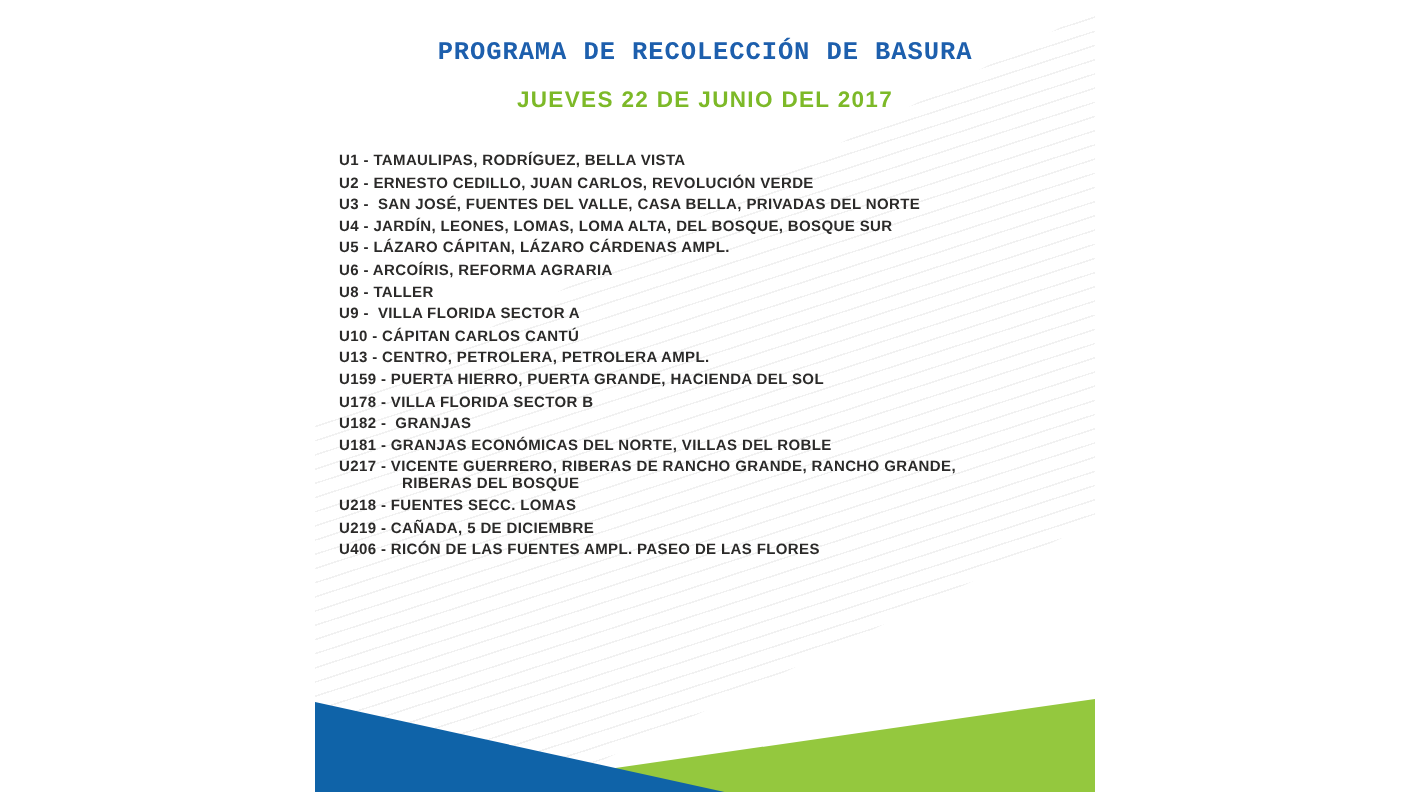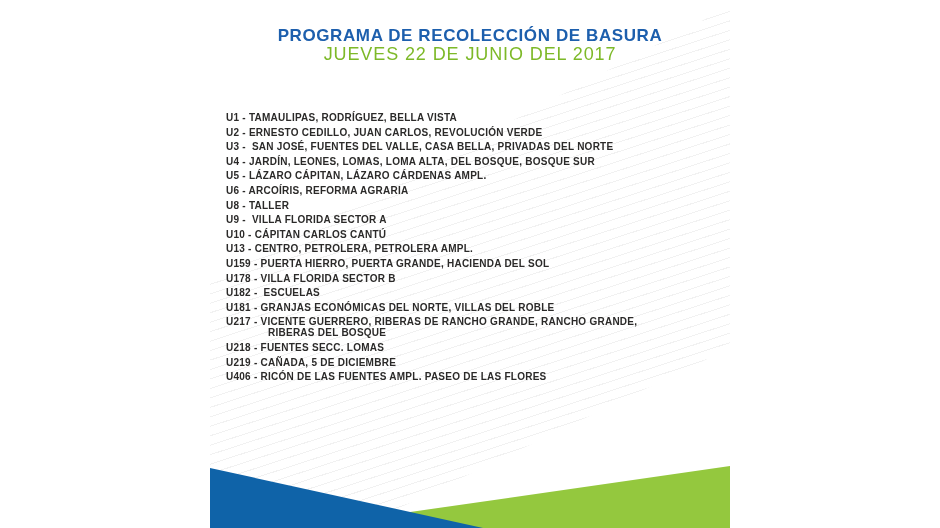--- a/index.html
+++ b/index.html
@@ -41,33 +41,34 @@
     right: 0;
     text-align: center;
     z-index: 2;
   }
   .title {
     font-size: 17px;
     font-weight: bold;
     letter-spacing: 0.6px;
     line-height: 18px;
     color: #1d5fad;
+    font-family: Liberation Mono, monospace;
   }
   .subtitle {
-    font-size: 18px;
-    font-weight: normal;
+    font-size: 15px;
+    font-weight: bold;
     letter-spacing: 0.9px;
     line-height: 17px;
     color: #7db928;
-    margin-top: 1px;
+    margin-top: 13px;
   }
   .route-list {
     position: absolute;
     left: 16px;
-    top: 112px;
+    top: 102px;
     width: 436px;
     z-index: 2;
   }
   .route-item {
     font-size: 10px;
     font-weight: bold;
     color: #2b2a29;
     letter-spacing: 0.25px;
     line-height: 11px;
     margin-bottom: 3.6px;
@@ -104,21 +105,21 @@
         <div class="route-item"><span>U3 -  SAN JOSÉ, FUENTES DEL VALLE, CASA BELLA, PRIVADAS DEL NORTE</span></div>
         <div class="route-item"><span>U4 - JARDÍN, LEONES, LOMAS, LOMA ALTA, DEL BOSQUE, BOSQUE SUR</span></div>
         <div class="route-item"><span>U5 - LÁZARO CÁPITAN, LÁZARO CÁRDENAS AMPL.</span></div>
         <div class="route-item"><span>U6 - ARCOÍRIS, REFORMA AGRARIA</span></div>
         <div class="route-item"><span>U8 - TALLER</span></div>
         <div class="route-item"><span>U9 -  VILLA FLORIDA SECTOR A</span></div>
         <div class="route-item"><span>U10 - CÁPITAN CARLOS CANTÚ</span></div>
         <div class="route-item"><span>U13 - CENTRO, PETROLERA, PETROLERA AMPL.</span></div>
         <div class="route-item"><span>U159 - PUERTA HIERRO, PUERTA GRANDE, HACIENDA DEL SOL</span></div>
         <div class="route-item"><span>U178 - VILLA FLORIDA SECTOR B</span></div>
-        <div class="route-item"><span>U182 -  ESCUELAS</span></div>
+        <div class="route-item"><span>U182 -  GRANJAS</span></div>
         <div class="route-item"><span>U181 - GRANJAS ECONÓMICAS DEL NORTE, VILLAS DEL ROBLE</span></div>
         <div class="route-item"><span>U217 - VICENTE GUERRERO, RIBERAS DE RANCHO GRANDE, RANCHO GRANDE,</span><span class="route-line2">RIBERAS DEL BOSQUE</span></div>
         <div class="route-item"><span>U218 - FUENTES SECC. LOMAS</span></div>
         <div class="route-item"><span>U219 - CAÑADA, 5 DE DICIEMBRE</span></div>
         <div class="route-item"><span>U406 - RICÓN DE LAS FUENTES AMPL. PASEO DE LAS FLORES</span></div>
       </div>
 
     <svg class="triangles" width="520" height="528" viewBox="0 0 520 528">
       <polygon points="89,528 520,466 520,528" fill="#94c83e"></polygon>
       <polygon points="0,468 273,528 0,528" fill="#0f63a8"></polygon>

